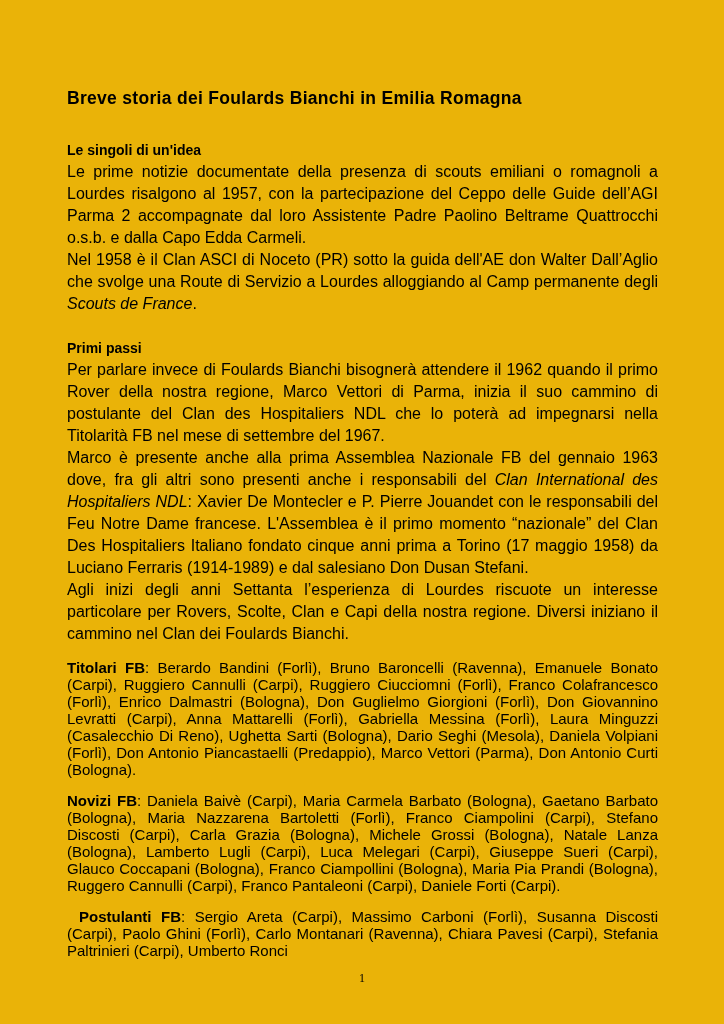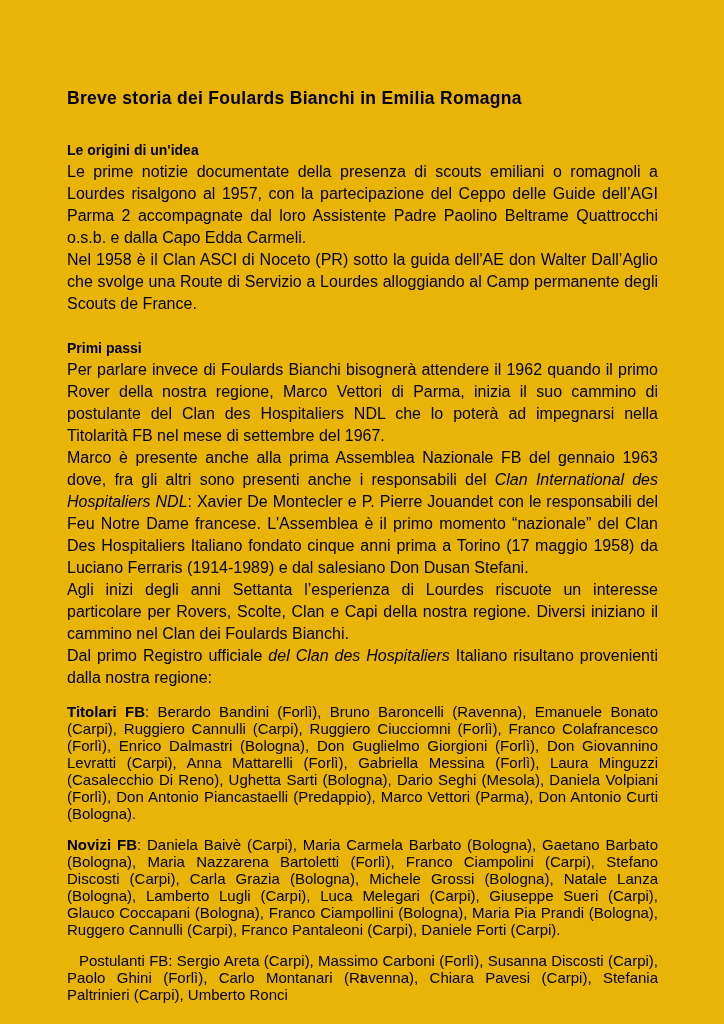--- a/index.html
+++ b/index.html
@@ -52,27 +52,26 @@
     font-size: 12px;
   }
 </style>
 </head>
 <body>
 
 <div class="page">
   <div class="content">
     <h1 class="doc-title">Breve storia dei Foulards Bianchi in Emilia Romagna</h1>
     <div>
-        <h2 class="section-heading">Le origini di un'idea</h2>
+        <h2 class="section-heading">Le singoli di un'idea</h2>
         <p class="body-para"><span>Le prime notizie documentate della presenza di scouts emiliani o romagnoli a Lourdes risalgono al 1957, con la partecipazione del Ceppo delle Guide dell’AGI Parma 2 accompagnate dal loro Assistente Padre Paolino Beltrame Quattrocchi o.s.b. e dalla Capo Edda Carmeli.</span></p>
-        <p class="body-para"><span>Nel 1958 è il Clan ASCI di Noceto (PR) sotto la guida dell'AE don Walter Dall’Aglio che svolge una Route di Servizio a Lourdes alloggiando al Camp permanente degli </span><span style="">Scouts de France</span><span>.</span></p>
+        <p class="body-para"><span>Nel 1958 è il Clan ASCI di Noceto (PR) sotto la guida dell'AE don Walter Dall’Aglio che svolge una Route di Servizio a Lourdes alloggiando al Camp permanente degli </span><span style="font-style: italic;">Scouts de France</span><span>.</span></p>
         <h2 class="section-heading">Primi passi</h2>
         <p class="body-para"><span>Per parlare invece di Foulards Bianchi bisognerà attendere il 1962 quando il primo Rover della nostra regione, Marco Vettori di Parma, inizia il suo cammino di postulante del Clan des Hospitaliers NDL che lo poterà ad impegnarsi nella Titolarità FB nel mese di settembre del 1967.</span></p>
         <p class="body-para"><span>Marco è presente anche alla prima Assemblea Nazionale FB del gennaio 1963 dove, fra gli altri sono presenti anche i responsabili del </span><span style="font-style: italic;">Clan International des Hospitaliers NDL</span><span>: Xavier De Montecler e P. Pierre Jouandet con le responsabili del Feu Notre Dame francese. L'Assemblea è il primo momento “nazionale” del Clan Des Hospitaliers Italiano fondato cinque anni prima a Torino (17 maggio 1958) da Luciano Ferraris (1914-1989) e dal salesiano Don Dusan Stefani.</span></p>
         <p class="body-para"><span>Agli inizi degli anni Settanta l’esperienza di Lourdes riscuote un interesse particolare per Rovers, Scolte, Clan e Capi della nostra regione. Diversi iniziano il cammino nel Clan dei Foulards Bianchi.</span></p>
-        <p class="body-para"><span>Dal primo Registro ufficiale </span><span style="font-style: italic;">del Clan des Hospitaliers</span><span> Italiano risultano provenienti dalla nostra regione:</span></p>
         <p class="small-para"><span style="font-weight: bold;">Titolari FB</span><span>: Berardo Bandini (Forlì), Bruno Baroncelli (Ravenna), Emanuele Bonato (Carpi), Ruggiero Cannulli (Carpi), Ruggiero Ciucciomni (Forlì), Franco Colafrancesco (Forlì), Enrico Dalmastri (Bologna), Don Guglielmo Giorgioni (Forlì), Don Giovannino Levratti (Carpi), Anna Mattarelli (Forlì), Gabriella Messina (Forlì), Laura Minguzzi (Casalecchio Di Reno), Ughetta Sarti (Bologna), Dario Seghi (Mesola), Daniela Volpiani (Forlì), Don Antonio Piancastaelli (Predappio), Marco Vettori (Parma), Don Antonio Curti (Bologna).</span></p>
         <p class="small-para"><span style="font-weight: bold;">Novizi FB</span><span>: Daniela Baivè (Carpi), Maria Carmela Barbato (Bologna), Gaetano Barbato (Bologna), Maria Nazzarena Bartoletti (Forlì), Franco Ciampolini (Carpi), Stefano Discosti (Carpi), Carla Grazia (Bologna), Michele Grossi (Bologna), Natale Lanza (Bologna), Lamberto Lugli (Carpi), Luca Melegari (Carpi), Giuseppe Sueri (Carpi), Glauco Coccapani (Bologna), Franco Ciampollini (Bologna), Maria Pia Prandi (Bologna), Ruggero Cannulli (Carpi), Franco Pantaleoni (Carpi), Daniele Forti (Carpi).</span></p>
-        <p class="small-para"><span style="font-weight: normal; padding-left: 12px;">Postulanti FB</span><span>: Sergio Areta (Carpi), Massimo Carboni (Forlì), Susanna Discosti (Carpi), Paolo Ghini (Forlì), Carlo Montanari (Ravenna), Chiara Pavesi (Carpi), Stefania Paltrinieri (Carpi), Umberto Ronci</span></p>
+        <p class="small-para"><span style="font-weight: bold; padding-left: 12px;">Postulanti FB</span><span>: Sergio Areta (Carpi), Massimo Carboni (Forlì), Susanna Discosti (Carpi), Paolo Ghini (Forlì), Carlo Montanari (Ravenna), Chiara Pavesi (Carpi), Stefania Paltrinieri (Carpi), Umberto Ronci</span></p>
       </div>
   </div>
   <div class="page-number">1</div>
 </div>
 
 </body></html>

